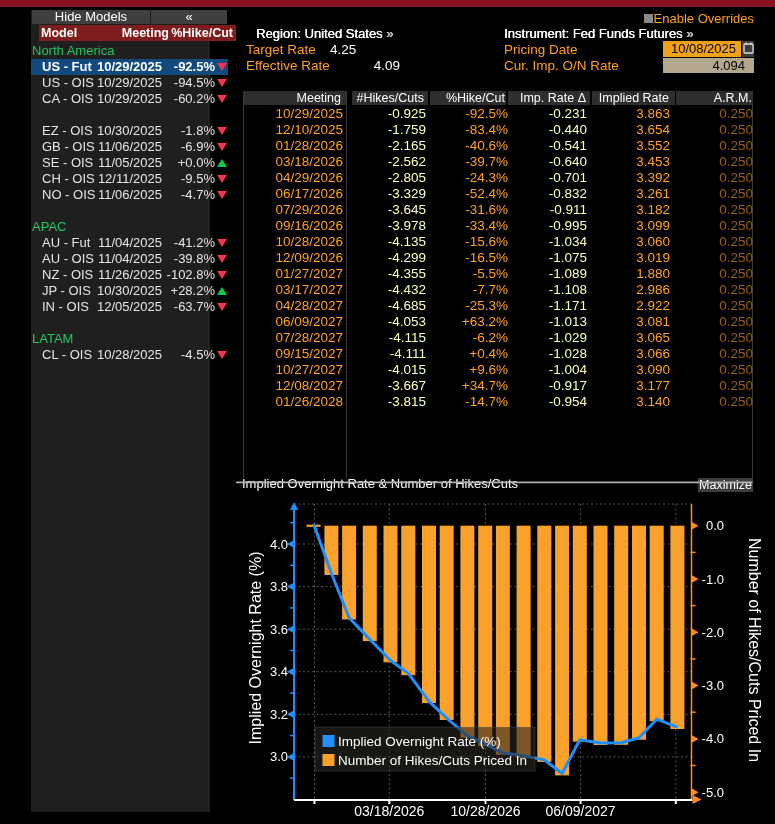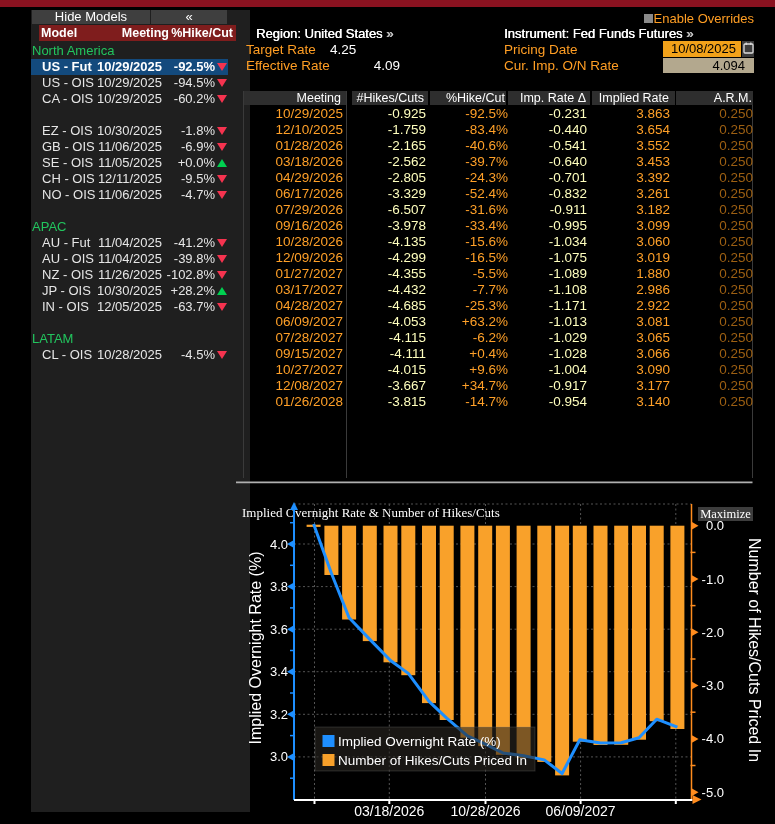--- a/index.html
+++ b/index.html
@@ -1,20 +1,20 @@
 <!DOCTYPE html>
 <html><head><meta charset="utf-8">
 <style>
 * { margin:0; padding:0; box-sizing:border-box; }
 html,body { width:775px; height:824px; background:#000; overflow:hidden;
   font-family:"Liberation Sans", sans-serif; }
 #root { position:absolute; left:0; top:0; width:775px; height:824px; background:#000; }
 .abs { position:absolute; }
 #redbar { left:0; top:0; width:775px; height:7px; background:#8a1220; }
-#panel { left:31px; top:10px; width:219px; height:802px; background:#1f1f1f; }
+#panel { left:31px; top:10px; width:179px; height:802px; background:#1f1f1f; }
 #btnHide { position:absolute; left:1px; top:0; width:118px; height:14px; background:#3f3f3f;
   color:#fff; font-size:13px; text-align:center; line-height:14px; }
 #btnCol { position:absolute; left:120px; top:0; width:76px; height:14px; background:#3f3f3f;
   color:#fff; font-size:13px; text-align:center; line-height:13px; }
 #phead { position:absolute; left:8px; top:15px; width:197px; height:16px; background:#7f1d1d;
   color:#fff; font-size:12.5px; }
 #phead .h1 { position:absolute; left:2px; top:1px; }
 #phead .h2 { position:absolute; right:67px; top:1px; }
 #phead .h3 { position:absolute; right:3px; top:1px; }
 #plist { position:absolute; left:0; top:33px; width:197px; }
@@ -53,21 +53,21 @@
 #thead span { position:absolute; top:0; height:14px; background:#2e2e2e; line-height:14px; text-align:right; }
 .trow { position:relative; height:16px; line-height:16px; font-size:13.5px; }
 #tbody { position:absolute; left:0; top:15px; width:508px; }
 .trow span { position:absolute; top:0; text-align:right; }
 .c1 { left:0px;   width:99px;  color:#ffa028; }
 .c2 { left:110px; width:72px;  color:#ffffbe; }
 .c3 { left:184px; width:80px;  color:#ffa028; }
 .c4 { left:264px; width:79px;  color:#ffffbe; }
 .c5 { left:343px; width:83px;  color:#ffa028; }
 .c6 { left:426px; width:83px;  color:#9c5f12; }
-#ctitle { left:235px; top:505px; width:540px; height:16px; color:#fff; font-size:13px;font-family:Liberation Serif, serif; }
+#ctitle { left:235px; top:476px; width:540px; height:16px; color:#fff; font-size:13px; }
 #ctitle .t { position:absolute; left:7px; top:0; }
 #maxbtn { position:absolute; left:463px; top:2px; width:55px; height:14px; background:#3d3d3d;
   color:#fff; font-size:12.5px; text-align:center; line-height:15px; }
 </style></head>
 <body>
 <div id="root">
   <div class="abs" id="redbar"></div>
   <div class="abs" id="panel">
     <div id="btnHide">Hide Models</div>
     <div id="btnCol">«</div>
@@ -240,21 +240,21 @@
 <div class="trow">
           <span class="c1">06/17/2026</span>
           <span class="c2">-3.329</span>
           <span class="c3">-52.4%</span>
           <span class="c4">-0.832</span>
           <span class="c5">3.261</span>
           <span class="c6">0.250</span>
         </div>
 <div class="trow">
           <span class="c1">07/29/2026</span>
-          <span class="c2">-6.507</span>
+          <span class="c2">-3.645</span>
           <span class="c3">-31.6%</span>
           <span class="c4">-0.911</span>
           <span class="c5">3.182</span>
           <span class="c6">0.250</span>
         </div>
 <div class="trow">
           <span class="c1">09/16/2026</span>
           <span class="c2">-3.978</span>
           <span class="c3">-33.4%</span>
           <span class="c4">-0.995</span>

